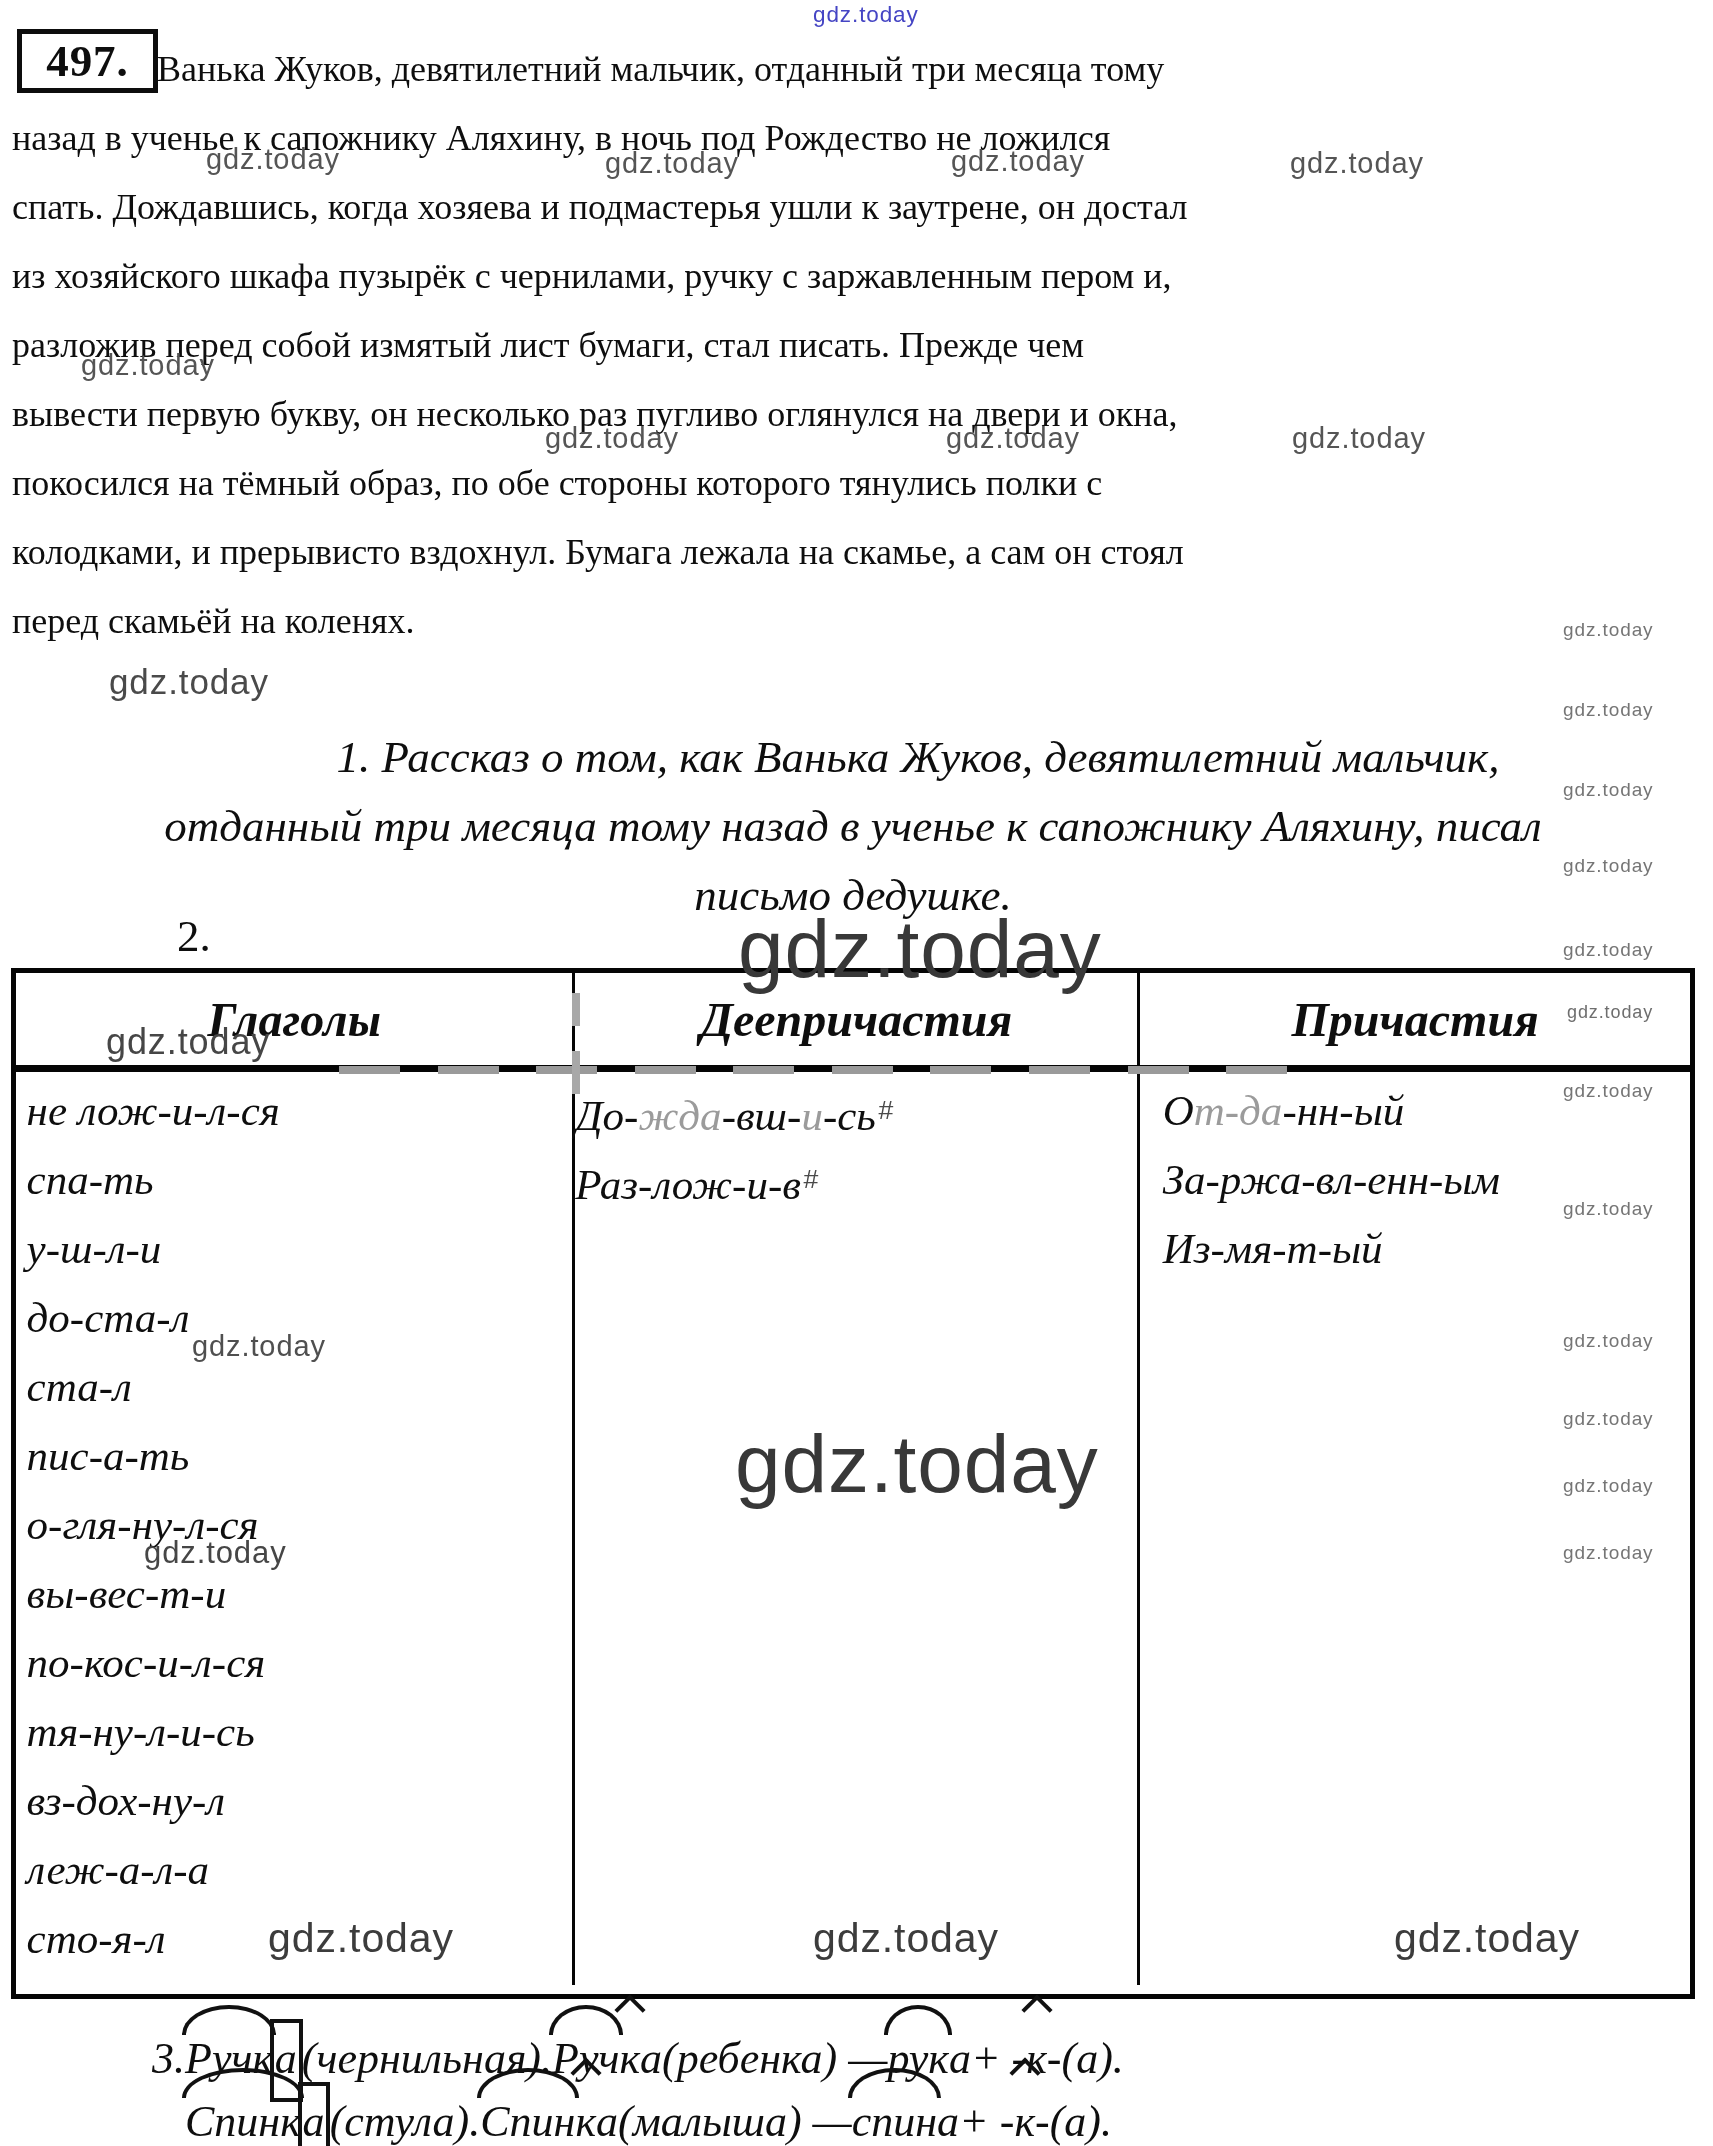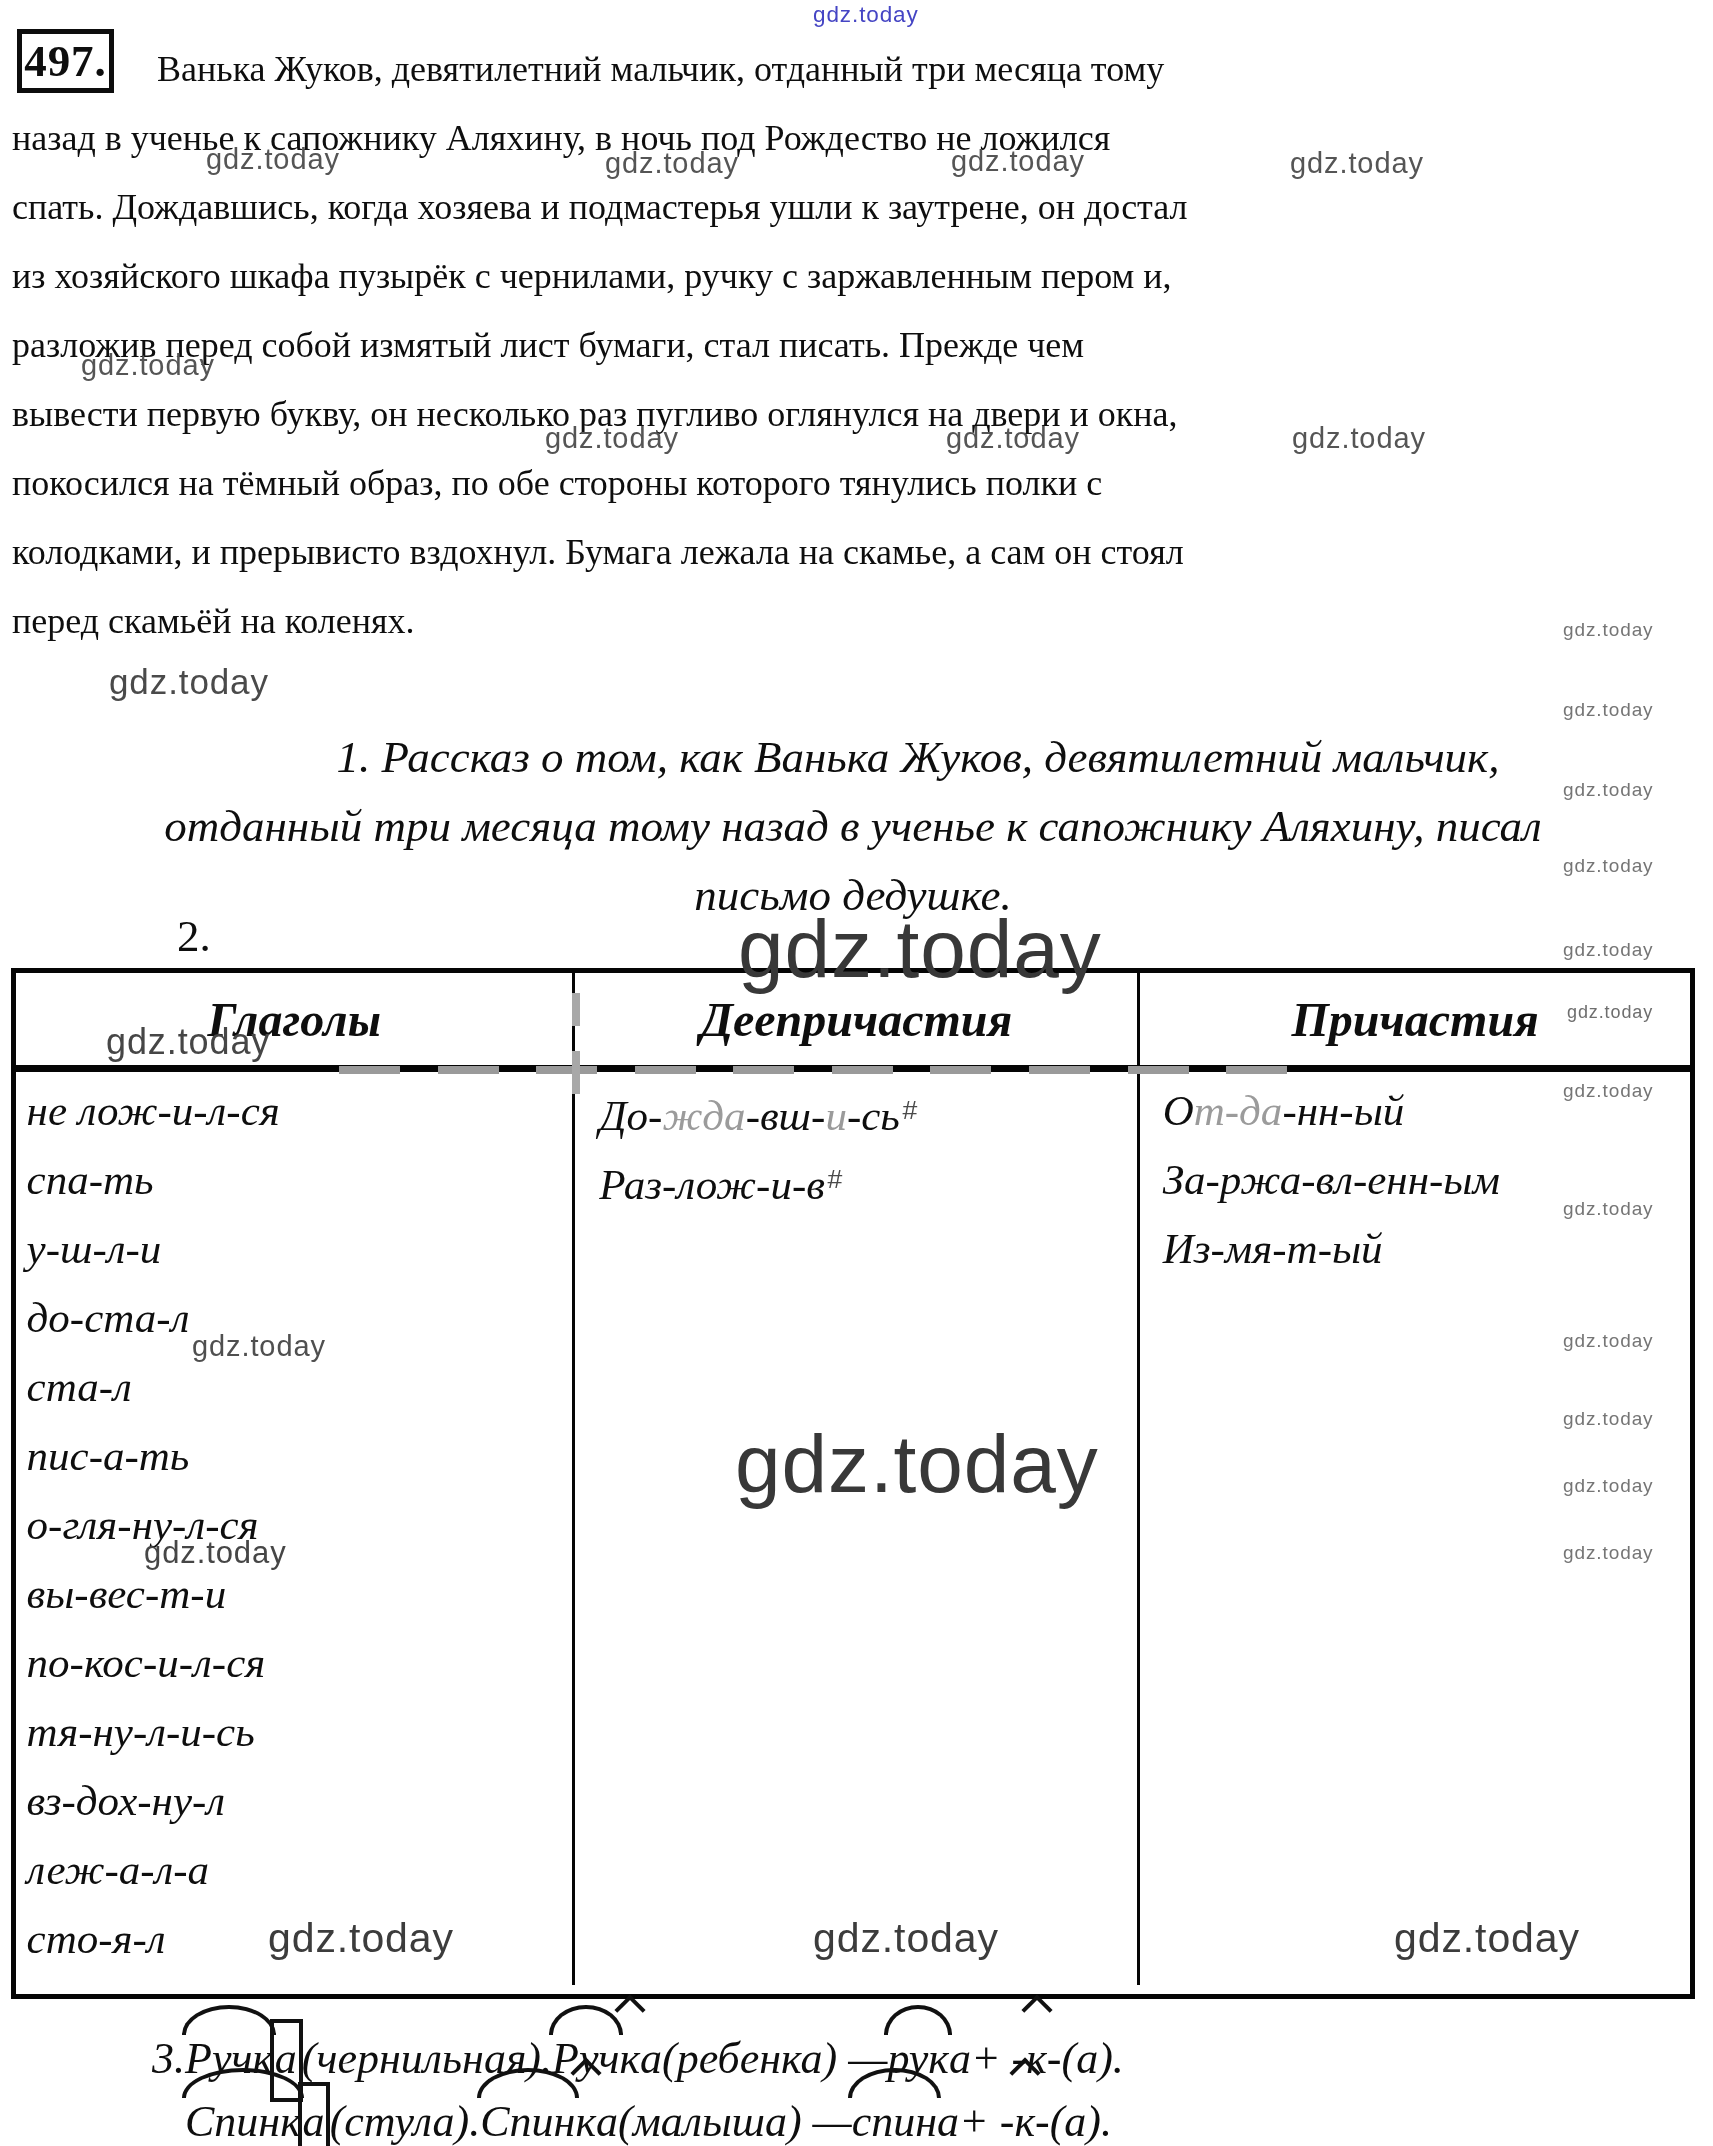--- a/index.html
+++ b/index.html
@@ -1,40 +1,40 @@
 <!DOCTYPE html>
 <html style="font-size:14px"><head>
 <meta charset="utf-8">
 <style>
   html,body{margin:0;padding:0;background:#fff;}
   .page{position:relative;width:1714px;height:2146px;background:#fff;overflow:hidden;
         font-family:"Liberation Serif",serif;color:#0e0e0e;}
   
-  .exnum{position:absolute;left:17.3px;top:29px;border:5.2px solid #0d0d0d;padding:0 2px;
+  .exnum{position:absolute;left:17.3px;top:29px;border:5.2px solid #0d0d0d;padding:0 24px;
          font-weight:bold;font-size:45px;line-height:54px;letter-spacing:0.9px;}
   
   .para{position:absolute;left:12px;top:35px;width:1691px;font-size:36px;}
   .tline{height:69px;line-height:69px;white-space:nowrap;}
   
   .ans1{position:absolute;left:14px;top:723px;width:1678px;font-style:italic;font-size:45px;text-align:center;}
   
   .ans2{position:absolute;left:177px;top:910px;font-size:45px;}
   
   .mtable{position:absolute;left:11.2px;top:968px;width:1684px;height:1031px;
           border:5.2px solid #050505;box-sizing:border-box;}
   .thead{display:flex;height:92px;border-bottom:7px solid #050505;}
   .th{display:flex;align-items:center;justify-content:center;
       font-weight:bold;font-style:italic;font-size:48px;box-sizing:border-box;}
   .w1{width:559px;border-right:3.5px solid #050505;}
   .w2{width:565px;border-right:3.5px solid #050505;}
   .w3{flex:1;}
   .tbody{display:flex;height:913px;}
   .tc{box-sizing:border-box;font-style:italic;font-size:43px;padding-top:3.5px;}
   .tc.c1{padding-left:10.4px;}
-  .tc.c2{padding-left:24px;}
+  .tc.c2{}
   .tc.c3{padding-left:22.5px;}
   .trow{height:69px;line-height:69px;white-space:nowrap;}
   
   .ans3{position:absolute;left:0;top:2027px;width:1714px;font-style:italic;font-size:44px;}
   .a3line{height:63px;line-height:63px;white-space:nowrap;font-family:Liberation Serif, serif;}
   .frag{position:relative;display:inline-block;}
   .arc::before{content:"";position:absolute;left:-3.5px;right:-3.5px;top:-21.6px;height:26px;
                border:4.3px solid #111;border-bottom:none;
                border-radius:50% 50% 0 0 / 100% 100% 0 0;}
   .caret::before{content:"";position:absolute;top:-28.5px;left:50%;width:18px;height:18px;

